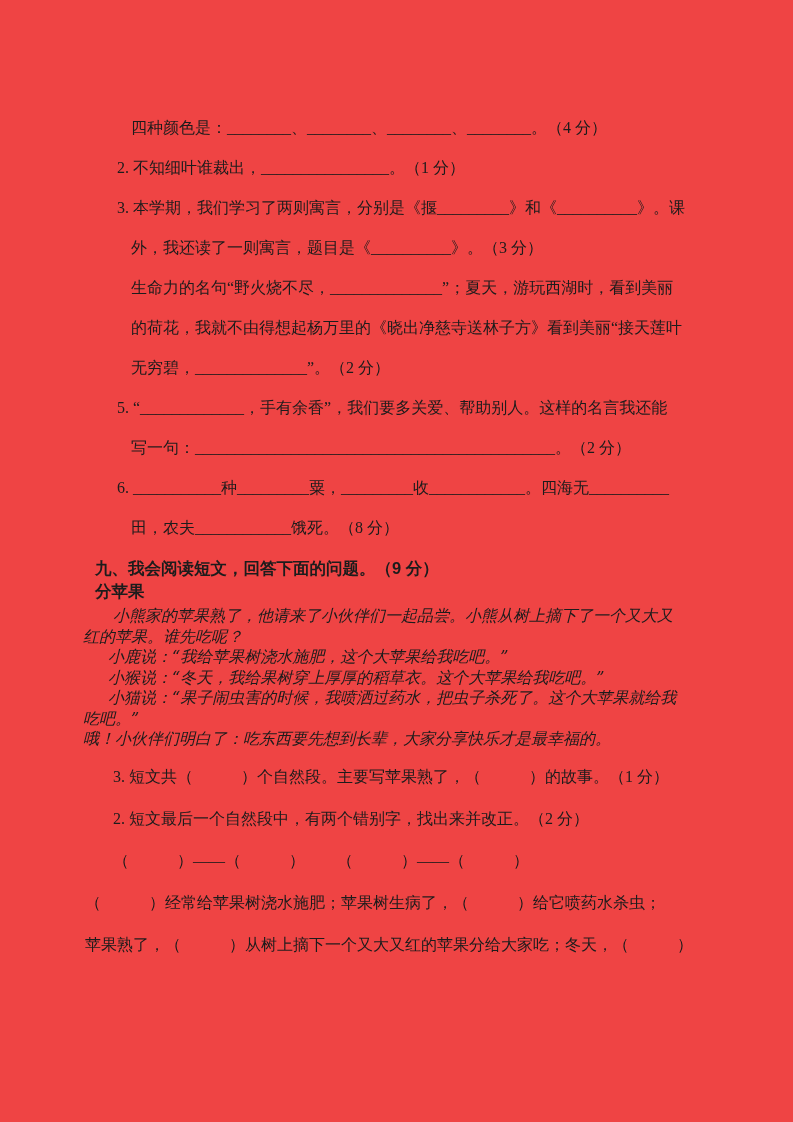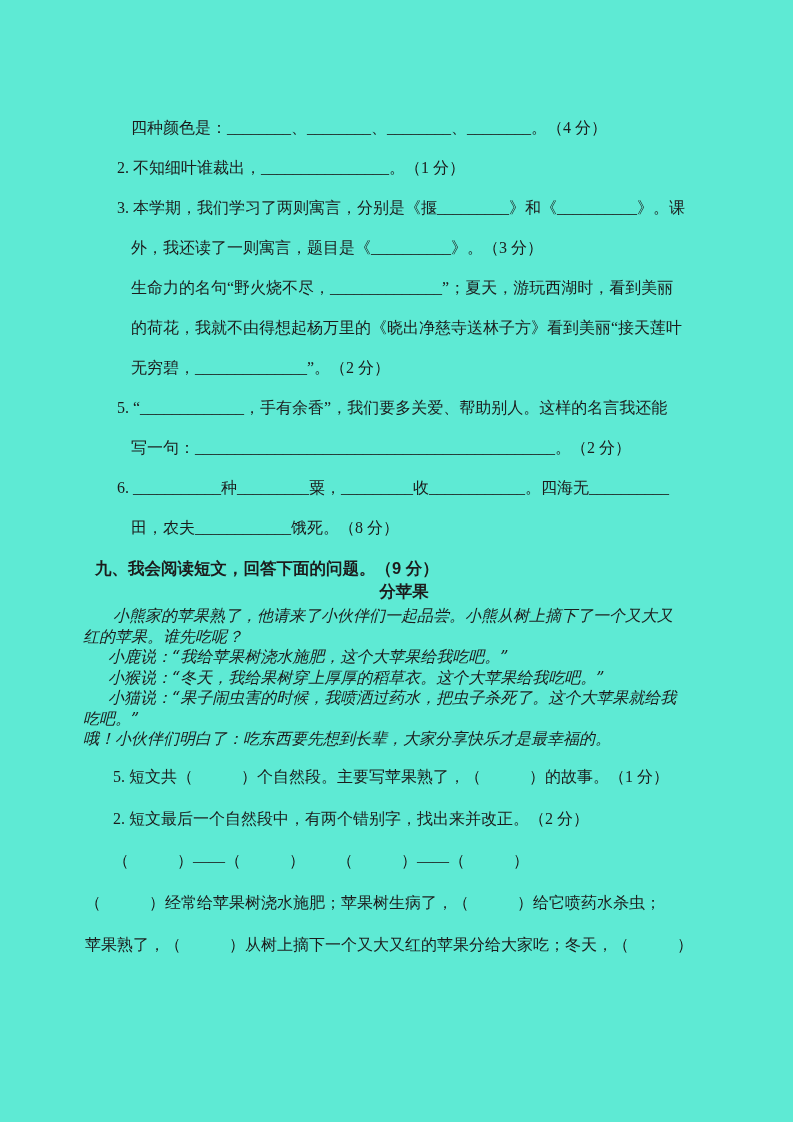--- a/index.html
+++ b/index.html
@@ -1,20 +1,20 @@
 <!DOCTYPE html>
 <html><head>
 <meta charset="utf-8">
 <style>
   html, body { margin: 0; padding: 0; background: #ffffff; }
   .page {
     position: relative;
     width: 793px;
     height: 1122px;
-    background: #5eead4;
+    background: #ef4444;
     overflow: hidden;
     color: #1c1c1c;
     font-family: "Liberation Serif", "DejaVu Serif", serif;
   }
   .content {
     position: absolute;
     top: 108px;
     left: 95px;
     width: 618px;
   }
@@ -33,21 +33,21 @@
     font-size: 16.5px;
     line-height: 24px;
     margin-top: 8px;
     white-space: nowrap;
   }
   .passage-title {
     font-family: "Liberation Sans", "DejaVu Sans", sans-serif;
     font-weight: bold;
     font-size: 16.5px;
     line-height: 22px;
-    text-align: center;
+    text-align: left;
   }
   
   .passage {
     margin-top: 4px;
     margin-left: -12px;
     width: 634px;
   }
   .pl {
     font-style: italic;
     font-family: "DejaVu Serif", "Liberation Serif", serif;
@@ -95,21 +95,21 @@
       <div class="pl ind">小熊家的苹果熟了，他请来了小伙伴们一起品尝。小熊从树上摘下了一个又大又</div>
       <div class="pl">红的苹果。谁先吃呢？</div>
       <div class="pl ind15">小鹿说：“我给苹果树浇水施肥，这个大苹果给我吃吧。”</div>
       <div class="pl ind15">小猴说：“冬天，我给果树穿上厚厚的稻草衣。这个大苹果给我吃吧。”</div>
       <div class="pl ind15">小猫说：“果子闹虫害的时候，我喷洒过药水，把虫子杀死了。这个大苹果就给我</div>
       <div class="pl">吃吧。”</div>
       <div class="pl">哦！小伙伴们明白了：吃东西要先想到长辈，大家分享快乐才是最幸福的。</div>
     </div>
 
     <div class="rq-block">
-      <div class="rq">5. 短文共（　　　）个自然段。主要写苹果熟了，（　　　）的故事。（1 分）</div>
+      <div class="rq">3. 短文共（　　　）个自然段。主要写苹果熟了，（　　　）的故事。（1 分）</div>
       <div class="rq">2. 短文最后一个自然段中，有两个错别字，找出来并改正。（2 分）</div>
       <div class="rq">（　　　）——（　　　）　　（　　　）——（　　　）</div>
       <div class="rq flush">（　　　）经常给苹果树浇水施肥；苹果树生病了，（　　　）给它喷药水杀虫；</div>
       <div class="rq flush">苹果熟了，（　　　）从树上摘下一个又大又红的苹果分给大家吃；冬天，（　　　）</div>
     </div>
 
   </div>
 </div>
 
 </body></html>

